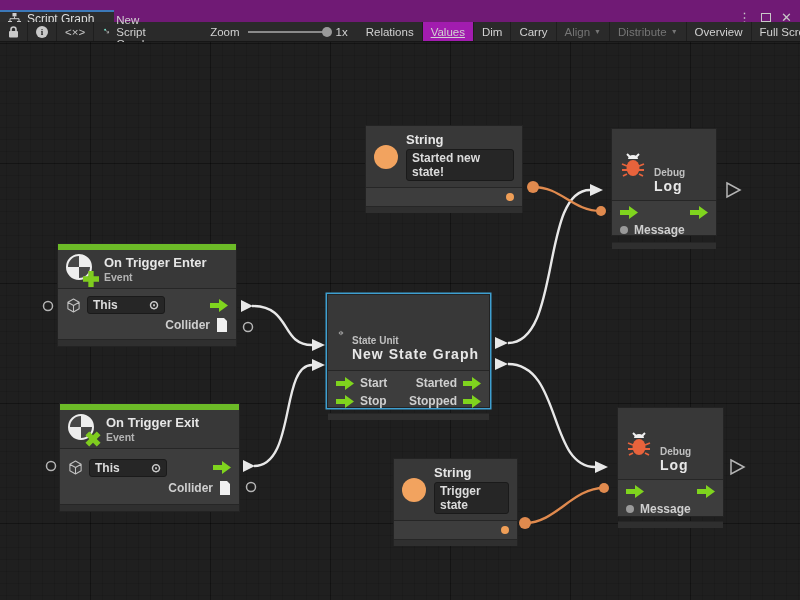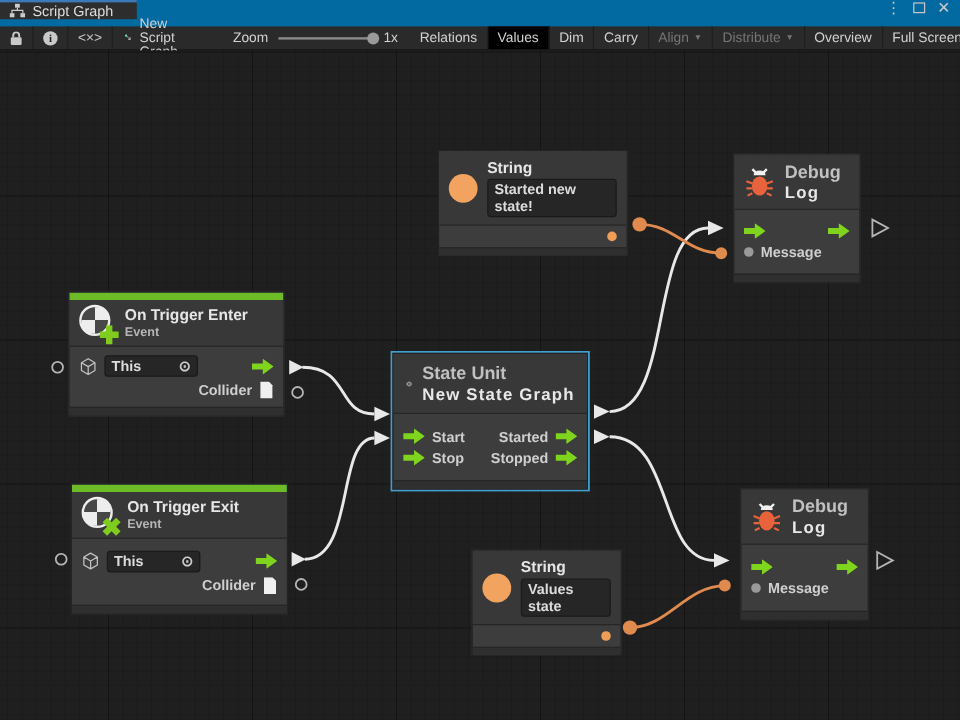--- a/index.html
+++ b/index.html
@@ -1,37 +1,37 @@
 <!DOCTYPE html>
 <html><head>
 <meta charset="utf-8">
 <style>
   * { margin:0; padding:0; box-sizing:border-box; }
   html,body { width:800px; height:600px; overflow:hidden; background:#1f1f1f;
     font-family:"Liberation Sans", sans-serif; }
   #app { position:relative; width:800px; height:600px; }
 
   
-  .tabbar { position:absolute; top:0; left:0; width:800px; height:35px; background:#0369a1;
-    display:flex; align-items:flex-start; }
+  .tabbar { position:absolute; top:0; left:0; width:800px; height:35px; background:#701a75;
+    display:flex; align-items:center; }
   .tab { width:114px; background:#2d2d2d; border-top:2px solid #3c79b8; display:flex;
     align-items:center; gap:6px; padding:0 8px; color:#dedede; font-size:12px; }
   .tab .tlabel { white-space:nowrap; }
   .winctl { margin-left:auto; display:flex; align-items:center; gap:10px; padding-right:8px; color:#c8c8c8; }
   .winctl span { font-size:13px; line-height:1; cursor:default; }
   .maxbox { width:10px; height:9px; border:1.5px solid #c8c8c8; display:inline-block; }
 
   
   .toolbar { position:absolute; top:22px; left:0; width:800px; height:20px; background:#2a2a2a;
     border-bottom:1px solid #161616; display:flex; align-items:stretch; color:#d2d2d2; font-size:11.5px; }
   .tseg { display:flex; align-items:center; justify-content:center; padding:0 8px;
     border-right:1px solid #1e1e1e; }
   .tbtn { display:flex; align-items:center; padding:0 8px; border-right:1px solid #1e1e1e;
     white-space:nowrap; cursor:default; }
-  .tbtn.active { background:#000000; }
+  .tbtn.active { background:#a21caf;text-decoration:underline; }
   .tbtn.disabled { color:#757575; }
   .caret { font-size:7px; margin-left:4px; }
   .graphname { display:flex; align-items:center; gap:6px; padding:0 10px; }
   .zoomgrp { display:flex; align-items:center; gap:8px; padding:0 10px; flex:1; }
   .ztrack { width:80px; height:2px; background:#8a8a8a; position:relative; }
   .zhandle { position:absolute; right:-4px; top:-4px; width:10px; height:10px; border-radius:50%;
     background:#9a9a9a; }
   .rightbtns { display:flex; align-items:stretch; margin-left:auto; }
   .infoicon { width:12px; height:12px; border-radius:50%; background:#c9c9c9; color:#222;
     font-size:9px; font-weight:bold; display:flex; align-items:center; justify-content:center;
@@ -50,21 +50,21 @@
 
   
   .node { position:absolute; background:#3d3d3d; border:1px solid #232323; color:#cfcfcf;
     display:flex; flex-direction:column;font-weight:bold; }
   .node.selected { box-shadow:0 0 0 1.5px #3f9fd0; }
   .greenbar { height:6px; background:#6cbb27; flex:none; }
   .nhead { background:#383838; display:flex; align-items:center; gap:8px; padding:4px 10px 4px 8px;
     border-bottom:1px solid #262626; flex:none; }
   .ntitle { font-size:13px; color:#e6e6e6; white-space:nowrap; }
   .nsub { font-size:10.5px; color:#b5b5b5; margin-top:1px; }
-  .nsub-top { font-size:15px; color:#c0c0c0; }
+  .nsub-top { font-size:10px; color:#c0c0c0;margin-top:32px; }
   .ntitle-big { font-size:14px; color:#e8e8e8; letter-spacing:1px; white-space:nowrap; }
   .nbody { flex:1; display:flex; flex-direction:column; justify-content:center; padding:3px 0; }
   .nfoot { height:7px; background:#2f2f2f; border-top:1px solid #262626; flex:none; }
   .prow { display:flex; align-items:center; gap:6px; padding:2px 8px; font-size:12px; }
   .sp { flex:1; }
   .field { background:#262626; border:1px solid #1a1a1a; border-radius:3px; color:#dcdcdc;
     font-size:12px; padding:1px 5px; display:flex; align-items:center; }
   .field .tgt { margin-left:auto; padding-left:18px; color:#cccccc; font-size:12px; }
   .event-icon { position:relative; width:30px; height:30px; flex:none; }
   .event-circle { width:26px; height:26px; border-radius:50%; border:2px solid #ededed;
@@ -112,21 +112,21 @@
     </div>
     <div class="graphname">
       <svg width="14" height="13" viewBox="0 0 14 13">
         <circle cx="2.5" cy="2.5" r="2.2" fill="#6fe2c8"></circle>
         <path d="M3.5 3.5 L10.5 9.5" stroke="#cfcfcf" stroke-width="1.4"></path>
         <path d="M10.5 9.5 l-4.2 0.4 M10.5 9.5 l-0.4 -4.2" stroke="#cfcfcf" stroke-width="1.4"></path>
       </svg>
       <span>New Script Graph</span>
     </div>
     <div class="zoomgrp">
-      <span style="margin-left:18px;">Zoom</span>
+      <span style="margin-left:34px;">Zoom</span>
       <div class="ztrack">
         <div class="zhandle"></div>
       </div>
       <span>1x</span>
     </div>
     <div class="rightbtns">
       <div class="tbtn">Relations</div>
       <div class="tbtn active">Values</div>
       <div class="tbtn">Dim</div>
       <div class="tbtn">Carry</div>
@@ -322,21 +322,21 @@
       </div>
       <div class="nfoot"></div>
     </div>
 
     <div class="node" style="left:393px; top:416px; width:125px; height:88px;">
       <div class="nhead" style="padding:6px 8px;">
         <div class="orange-circle"></div>
         <div>
           <div class="ntitle">String</div>
           <div class="field" style="margin-top:2px;">
-            <span>Values state</span>
+            <span>Trigger state</span>
           </div>
         </div>
       </div>
       <div class="nbody">
         <div class="prow">
           <span class="sp"></span>
           <span class="odot-inline"></span>
         </div>
       </div>
       <div class="nfoot"></div>

